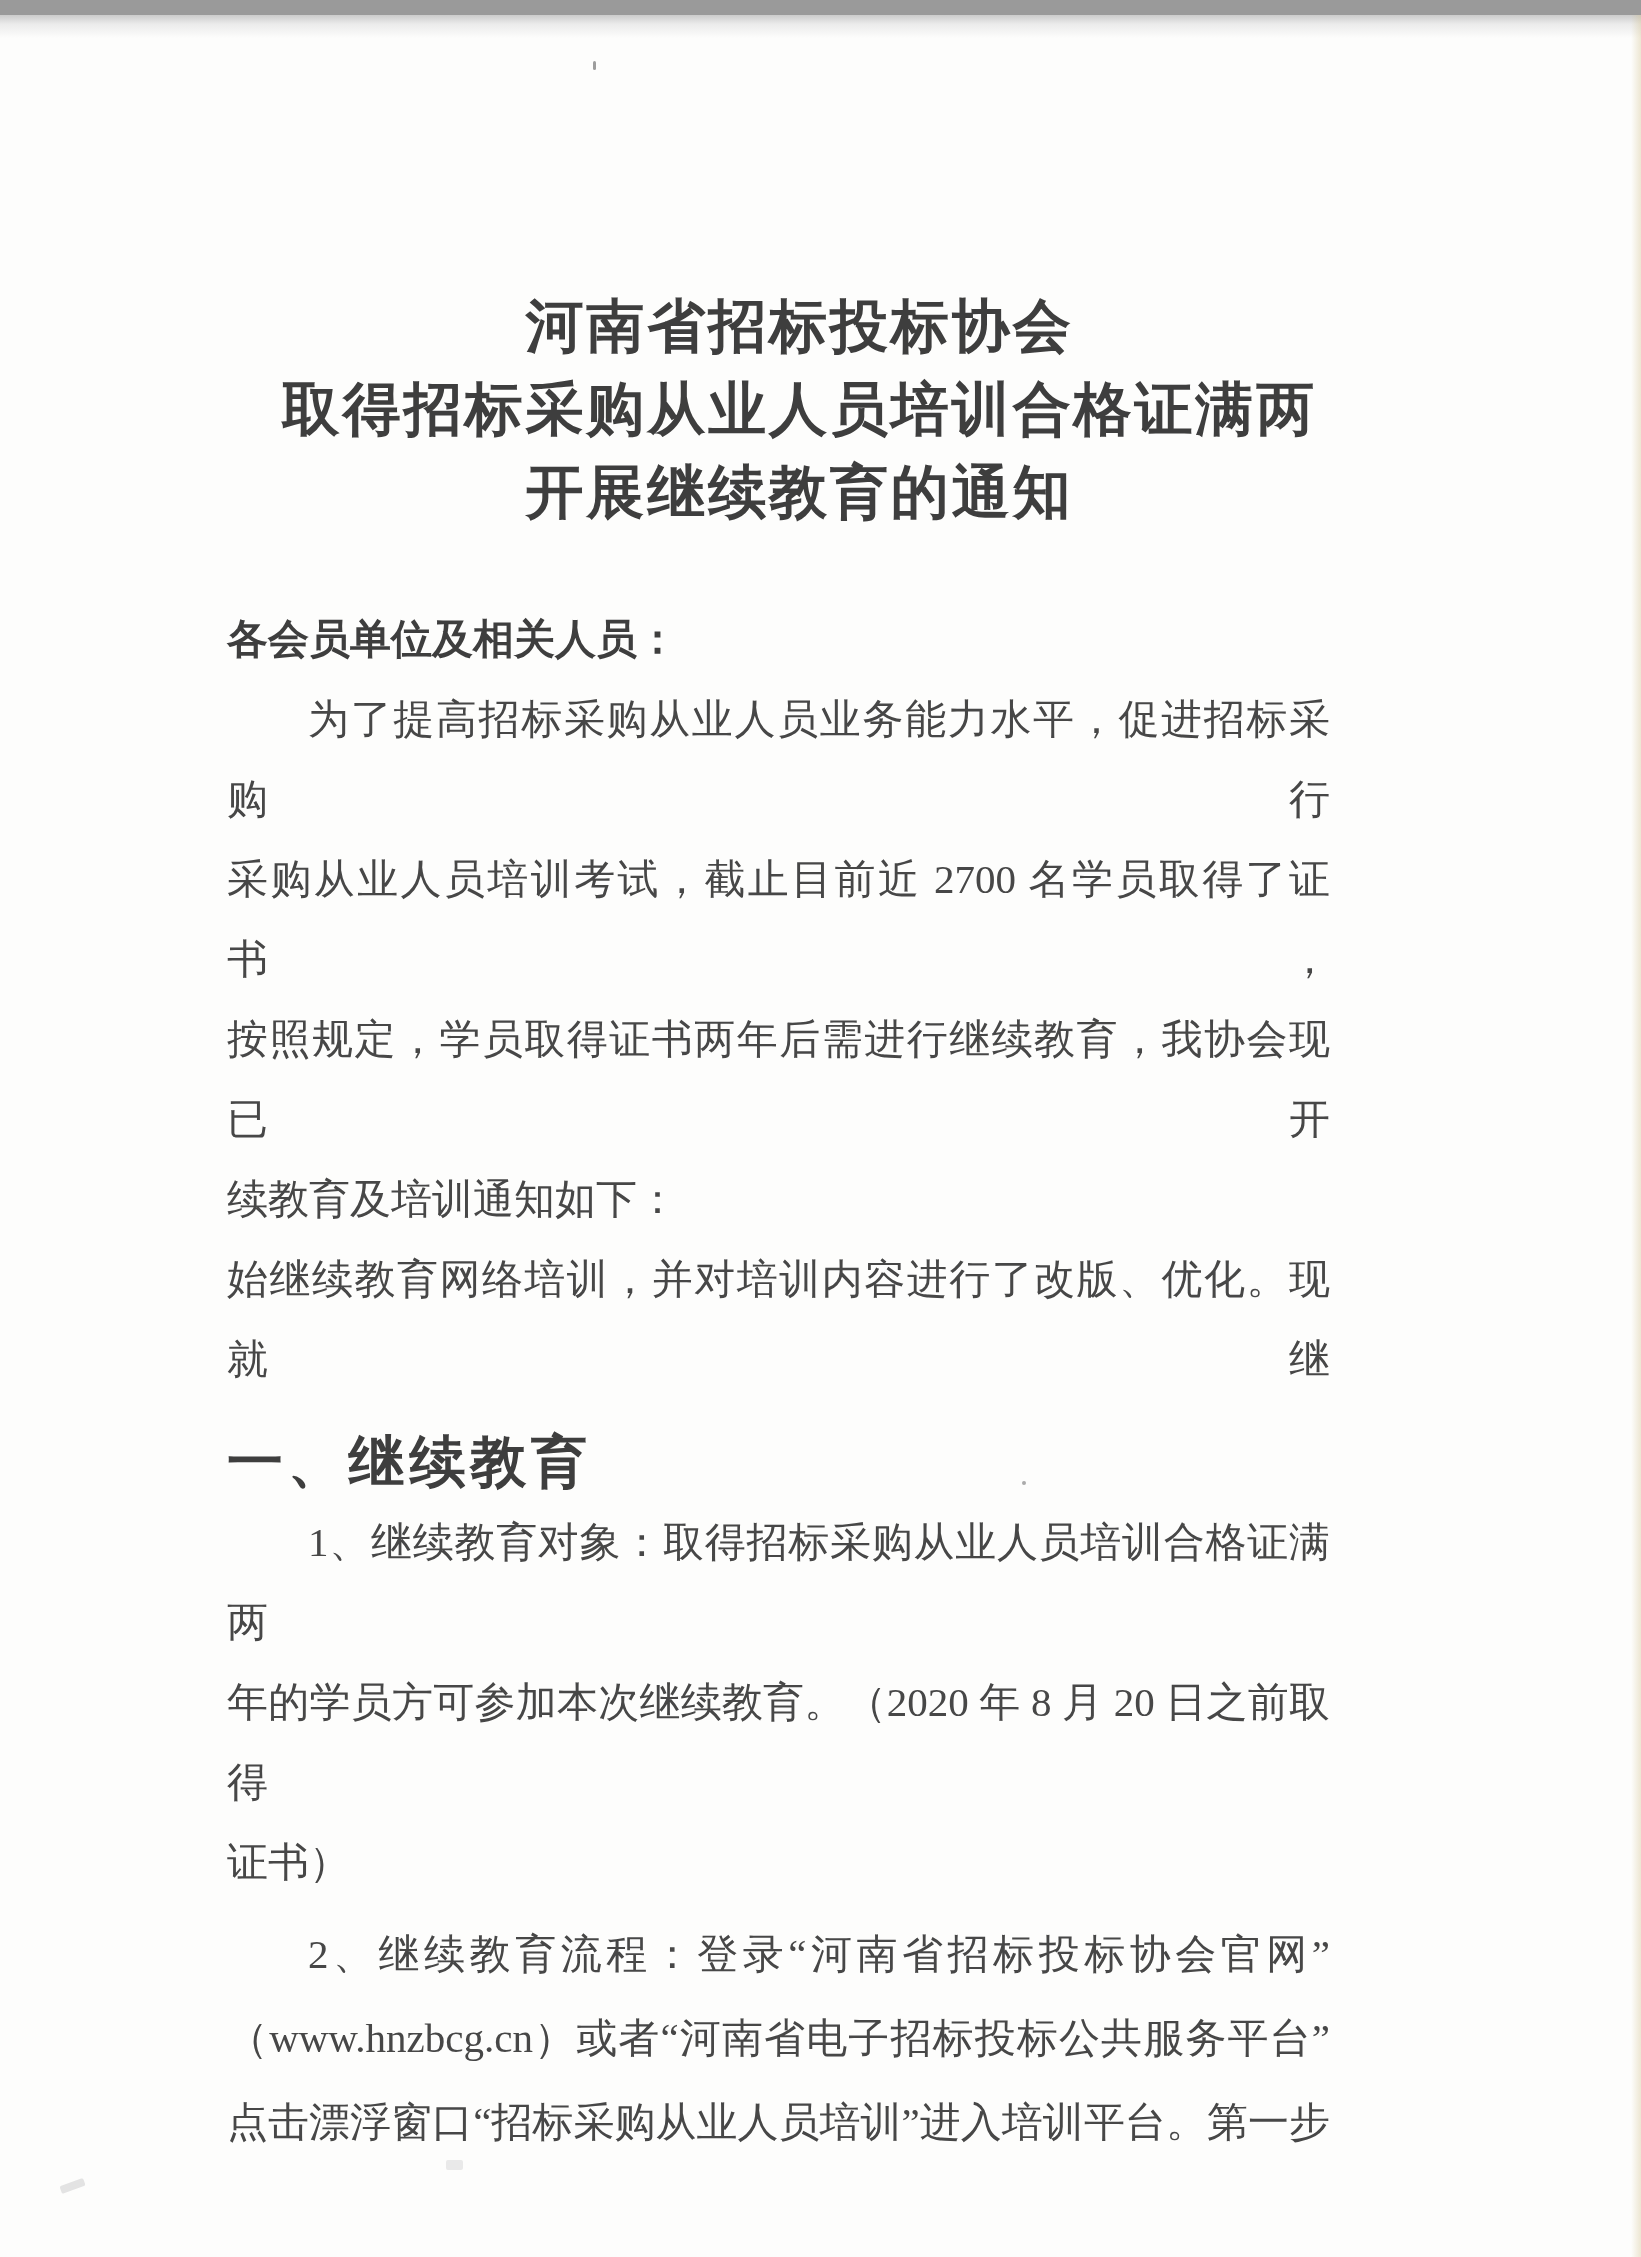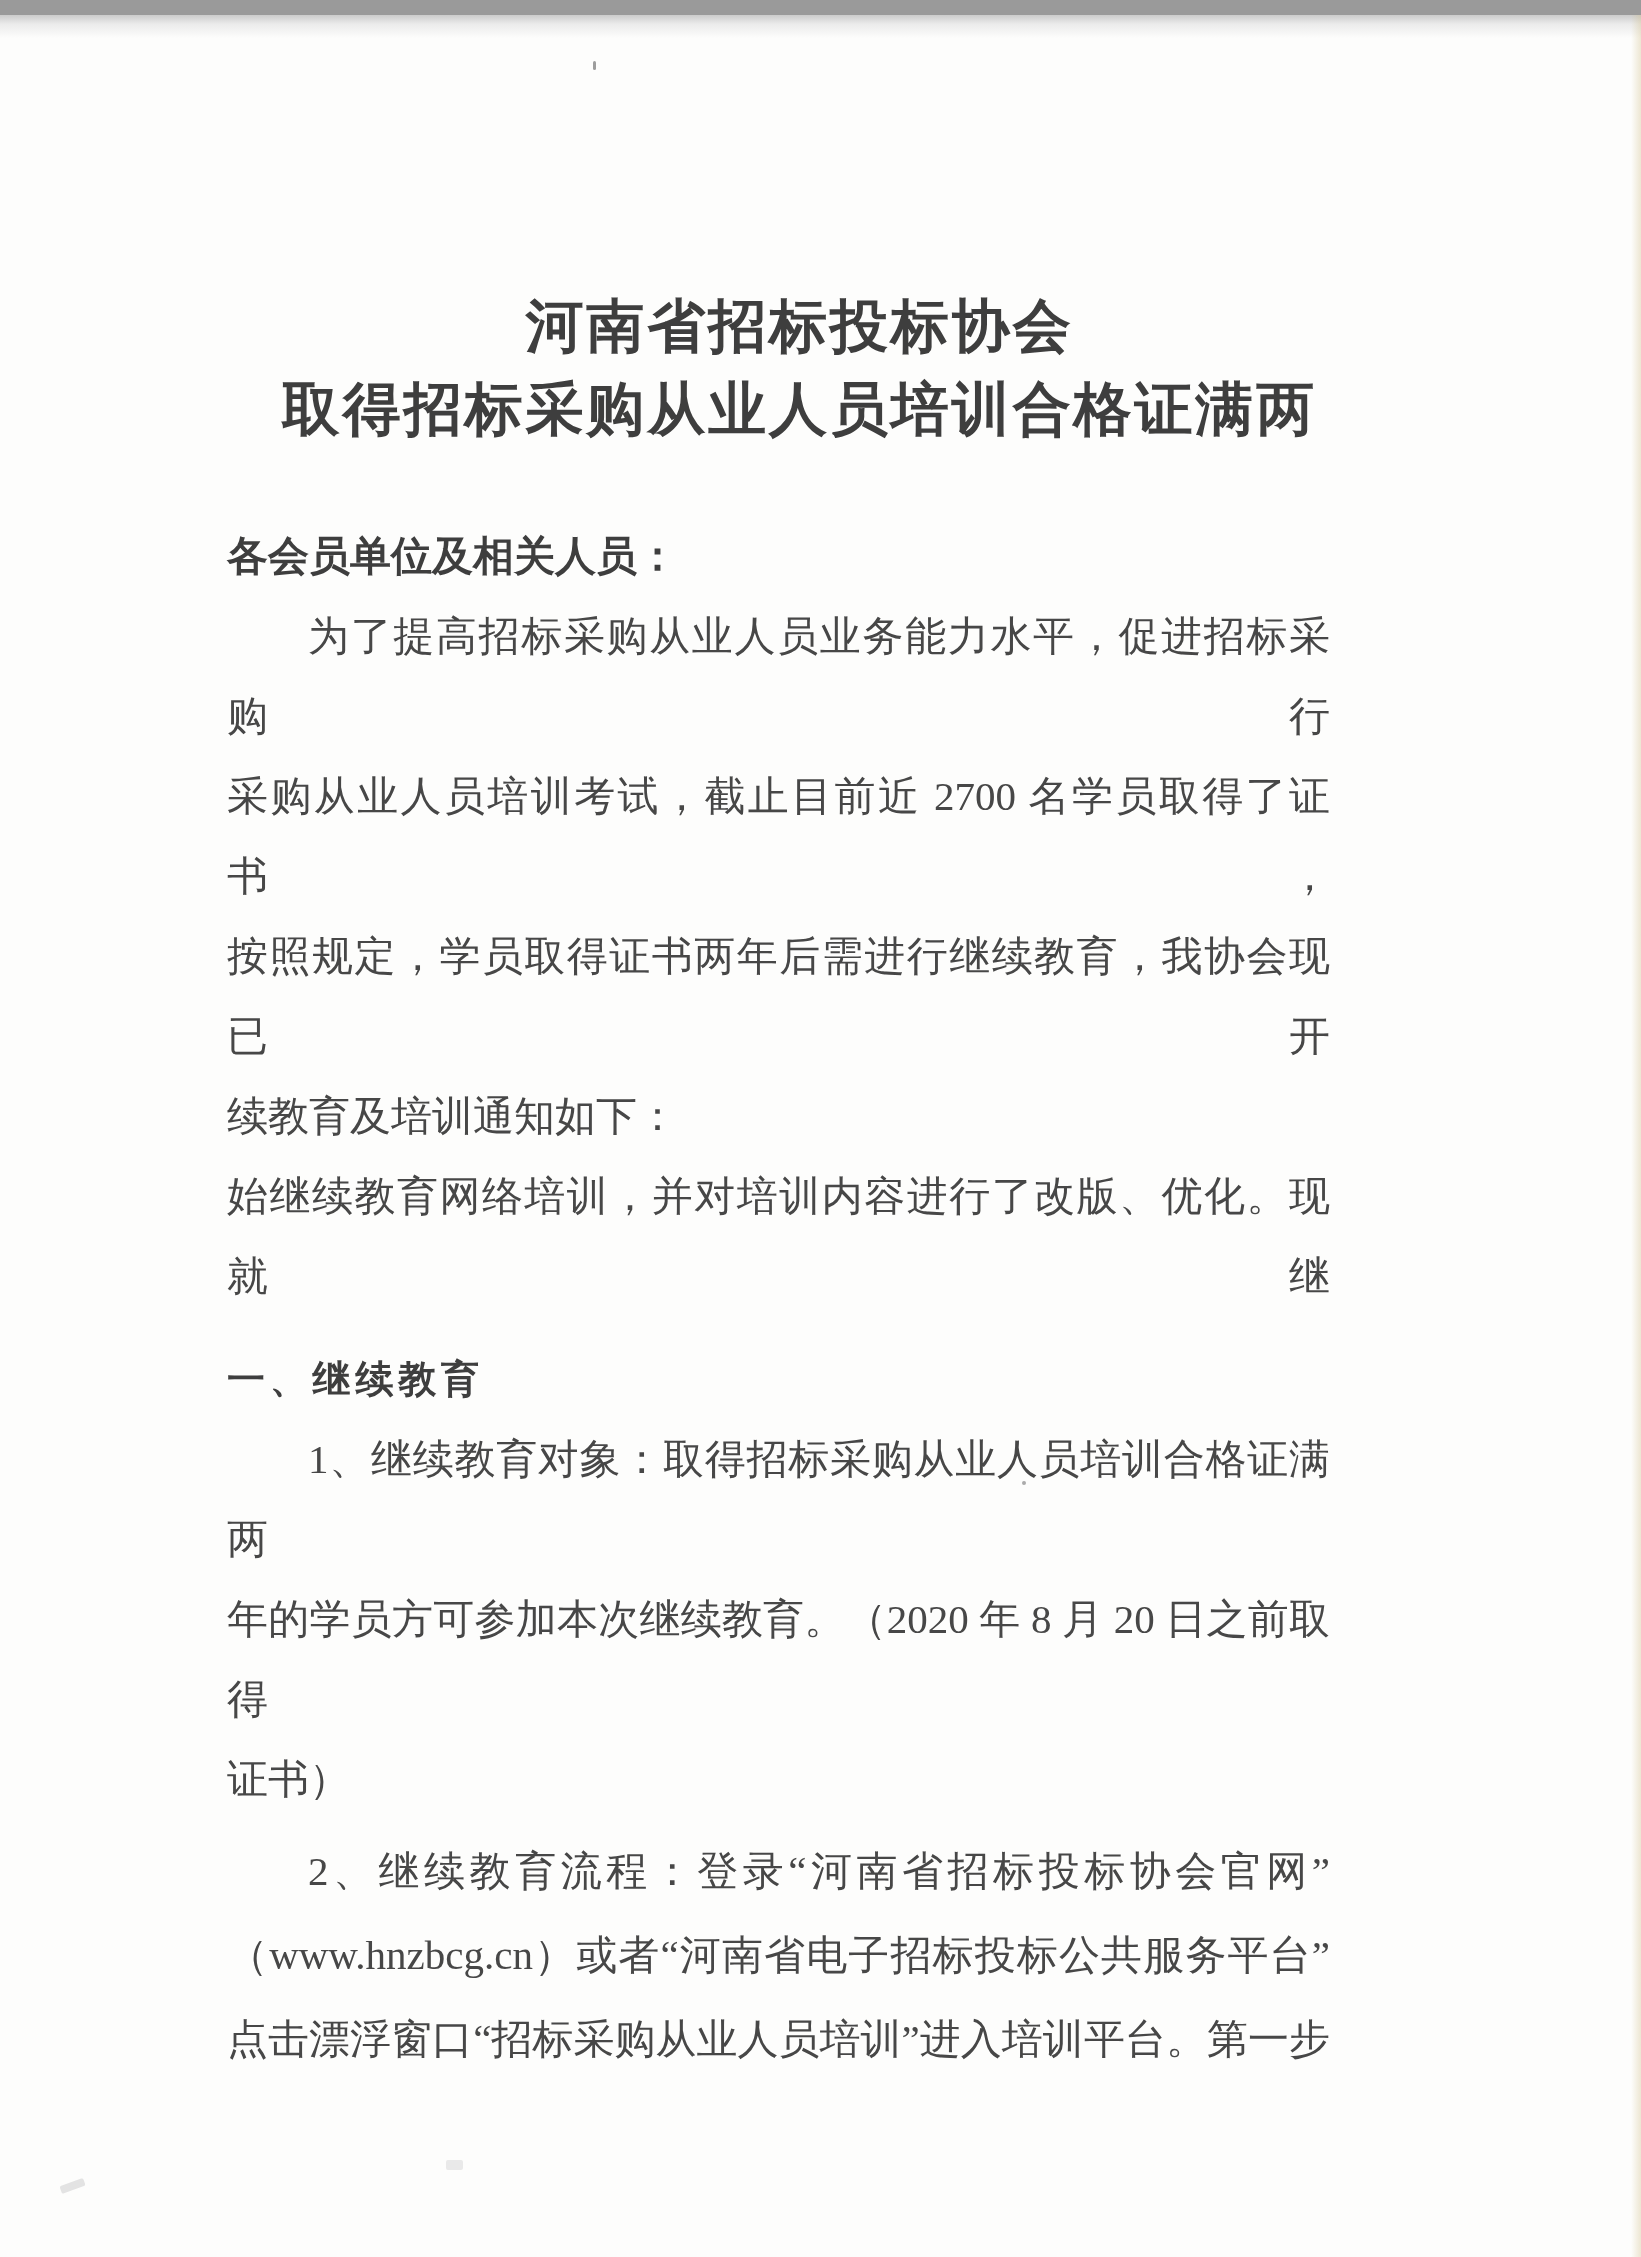--- a/index.html
+++ b/index.html
@@ -53,41 +53,42 @@
   .block.salutation{
     margin-top:65px;
     font-weight:600;
     color:var(--ink-dark,#3e3e3e);
   }
 
   .block.heading{
     margin-top:23px;
     font-family:"Liberation Sans","DejaVu Sans",sans-serif;
     font-weight:700;
-    font-size:38px;
+    font-size:56px;
     letter-spacing:4.8px;
     color:var(--ink-dark,#3e3e3e);
   }
 
   .block.para-process{line-height:84px;margin-top:9.7px;}
 </style>
 </head>
 <body>
 
 <div class="page">
   <div class="scan-top"></div>
   <div class="scan-right"></div>
   <div class="speck s1"></div>
   <div class="speck s2"></div>
   <div class="speck s3"></div>
   <div class="speck s4"></div>
   <div class="content" id="doc">
       <div class="block title document-title">
         <div class="line">河南省招标投标协会</div>
         <div class="line">取得招标采购从业人员培训合格证满两</div>
+        <div class="line">开展继续教育的通知</div>
       </div>
       <div class="block salutation salutation">
         <div class="line">各会员单位及相关人员：</div>
       </div>
       <div class="block paragraph para-intro">
         <div class="line fill indent">为了提高招标采购从业人员业务能力水平，促进招标采购行</div>
         <div class="line fill">采购从业人员培训考试，截止目前近 2700 名学员取得了证书，</div>
         <div class="line fill">按照规定，学员取得证书两年后需进行继续教育，我协会现已开</div>
         <div class="line">续教育及培训通知如下：</div>
         <div class="line fill">始继续教育网络培训，并对培训内容进行了改版、优化。现就继</div>

